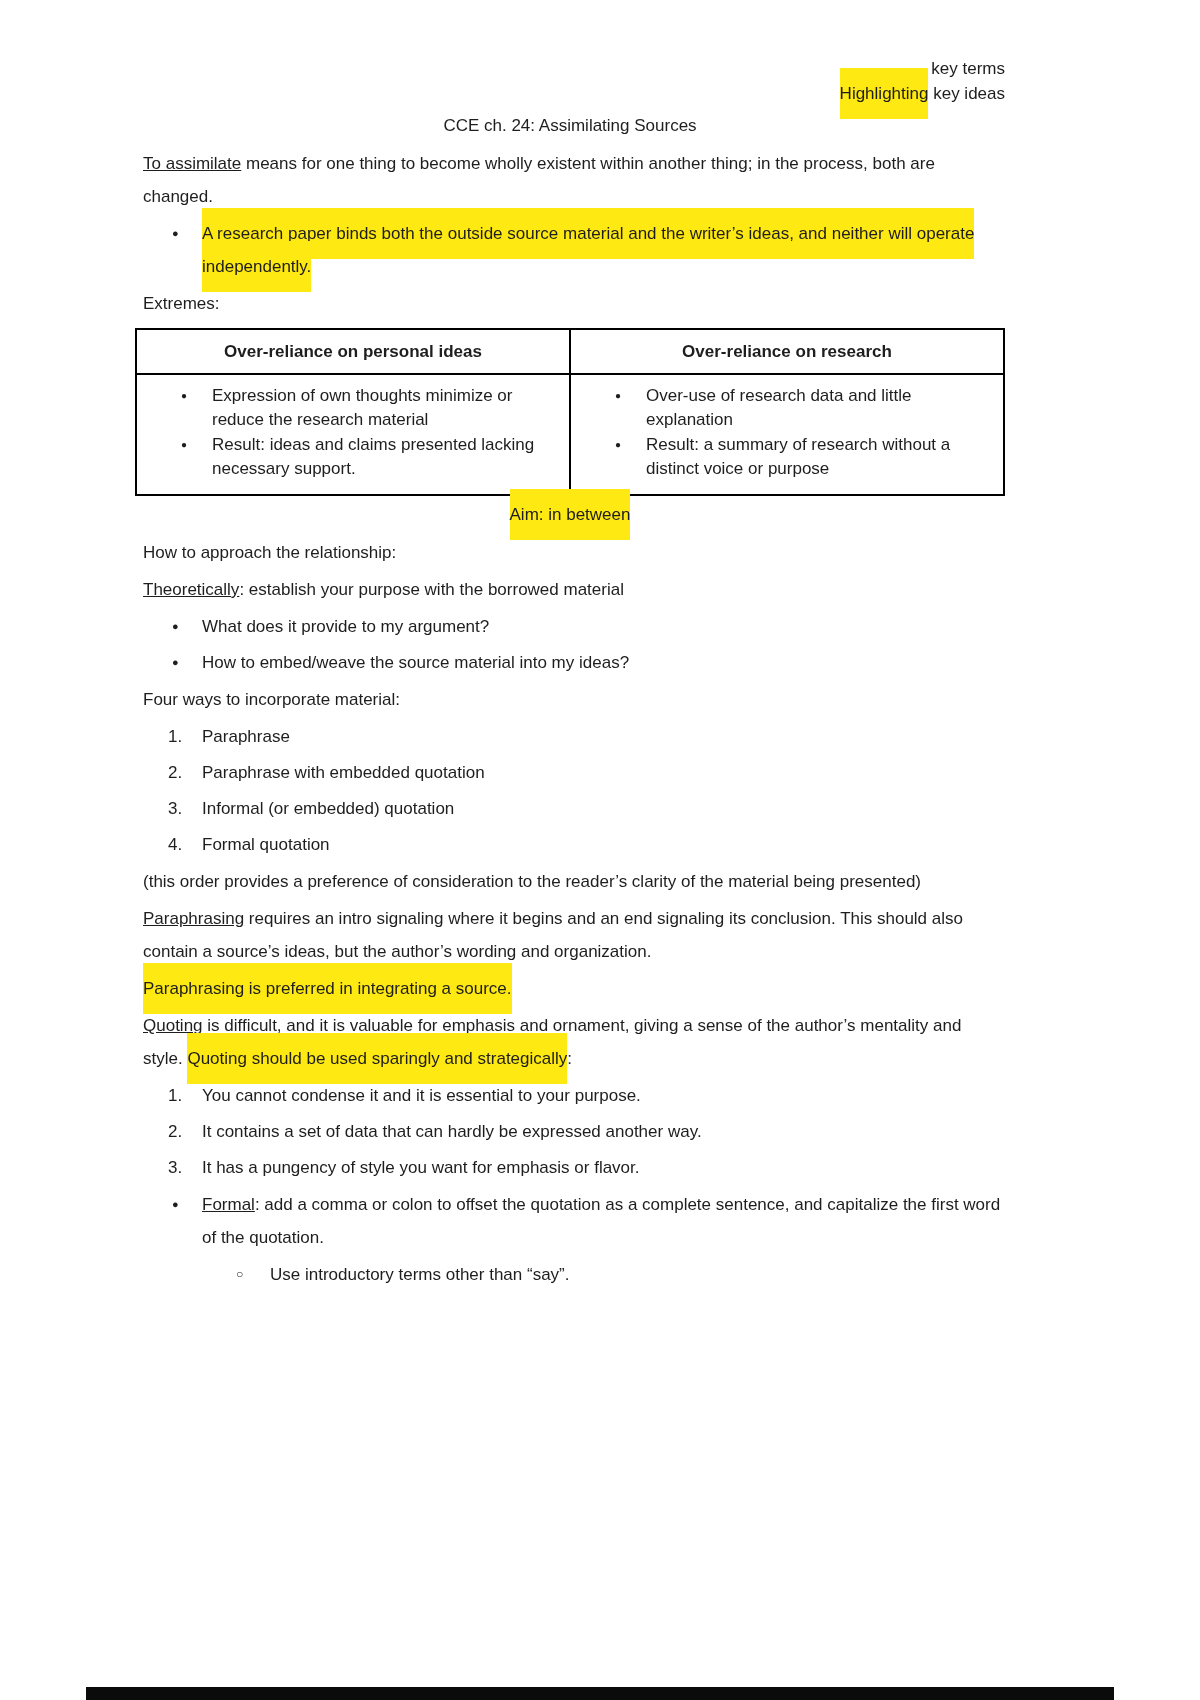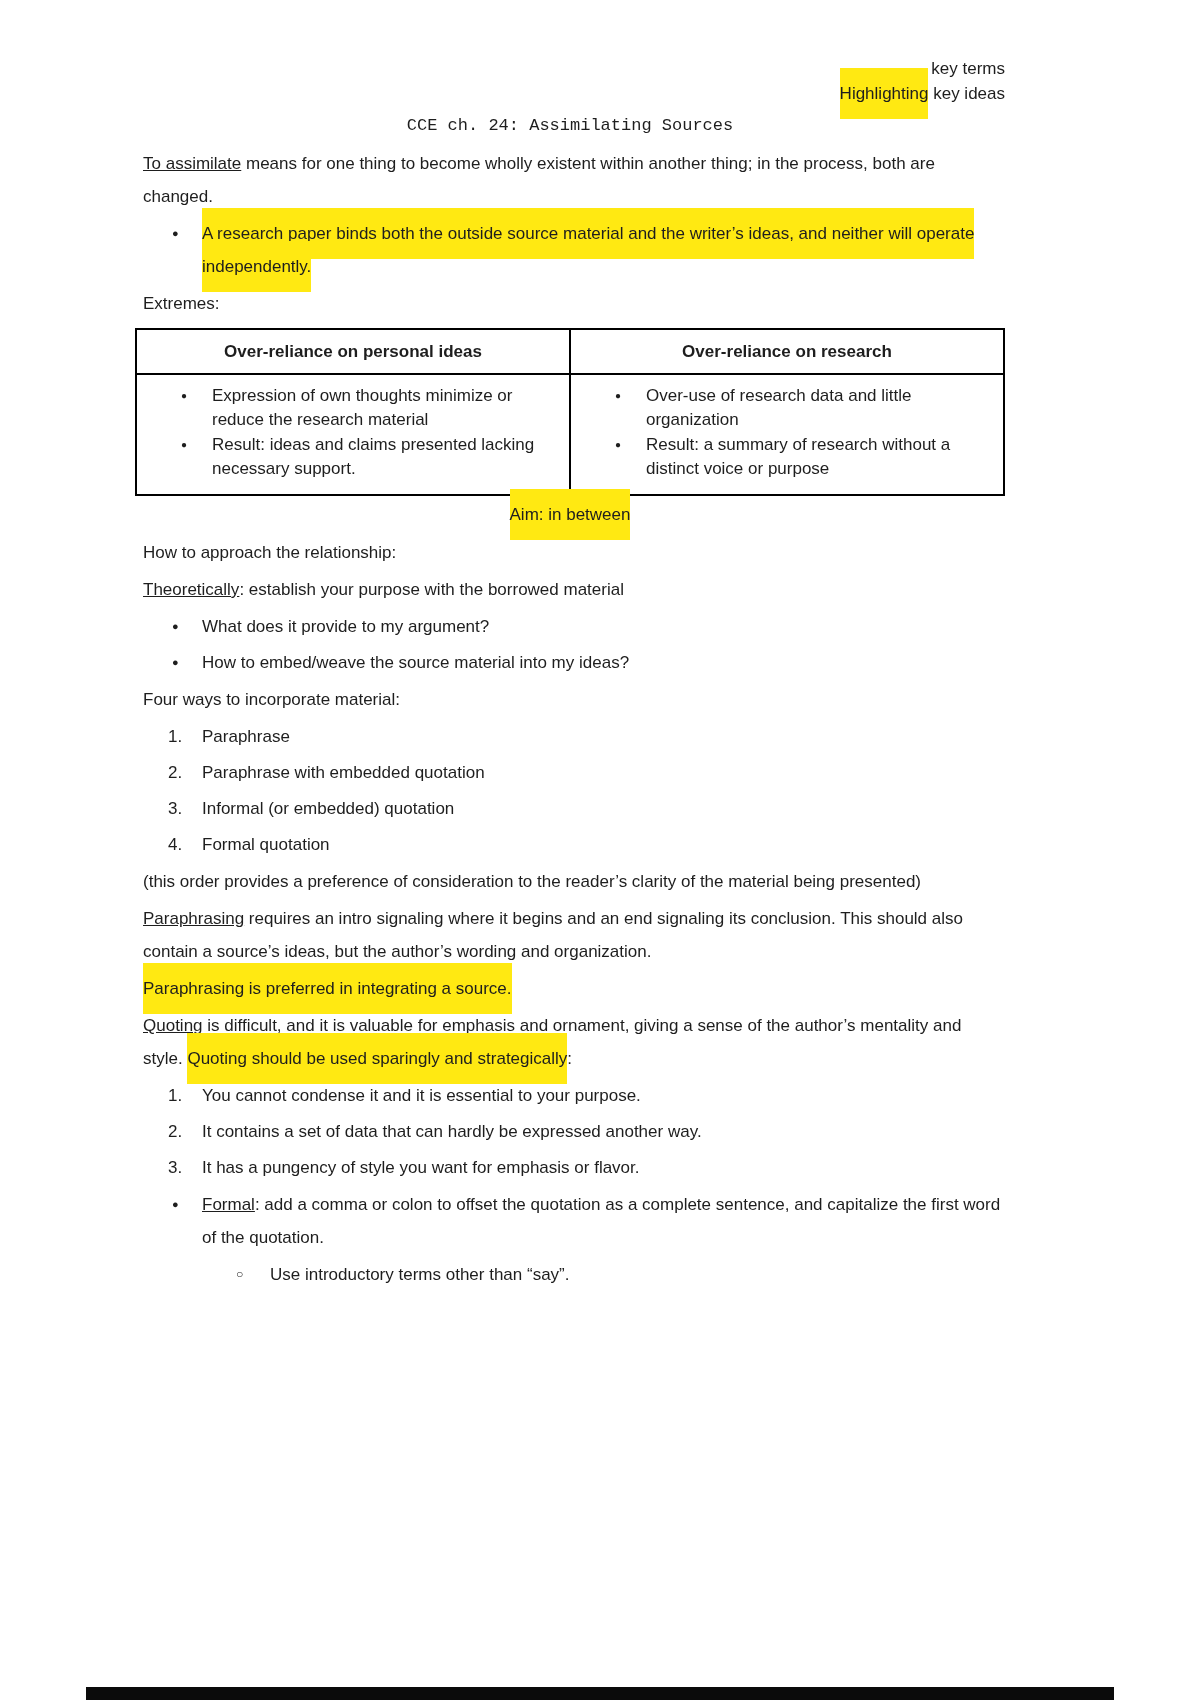--- a/index.html
+++ b/index.html
@@ -14,21 +14,21 @@
     font-family: "Liberation Sans", sans-serif;
     font-size: 17px;
     overflow: hidden;
   }
   .content { padding: 56px 195px 0 135px; }
 
   .hdr { text-align: right; line-height: 25px; margin-bottom: 3px; }
   .hl { background: var(--hl, #ffe912); padding: 16px 0; }
   .u { text-decoration: underline; }
 
-  .title { text-align: center; margin: 0 0 5px 0; line-height: 33px; font-family: Liberation Mono, monospace; }
+  .title { text-align: center; margin: 0 0 5px 0; line-height: 33px; }
 
   p.para { margin: 0 0 4px 8px; line-height: 33px; }
   p.italic { }
 
   ul.blist, ol.nlist, ul.sublist { margin: 0 0 4px 0; padding: 0; list-style: none; }
   ul.blist li { position: relative; padding-left: 67px; line-height: 33px; margin-bottom: 3px; }
   ul.blist li::before { content: "●"; position: absolute; left: 37px; top: 0; font-size: 11px; line-height: 33px; }
 
   ol.nlist { counter-reset: n; }
   ol.nlist li { position: relative; padding-left: 67px; line-height: 33px; margin-bottom: 3px; counter-increment: n; }
@@ -80,21 +80,21 @@
       <tbody>
         <tr>
           <td>
             <ul>
               <li>Expression of own thoughts minimize or reduce the research material</li>
               <li>Result: ideas and claims presented lacking necessary support.</li>
             </ul>
           </td>
           <td>
             <ul>
-              <li>Over-use of research data and little organization</li>
+              <li>Over-use of research data and little explanation</li>
               <li>Result: a summary of research without a distinct voice or purpose</li>
             </ul>
           </td>
         </tr>
       </tbody>
     </table>
 
     <div class="aim"><span class="hl">Aim: in between</span></div>
 
     <p class="para">How to approach the relationship:</p>

